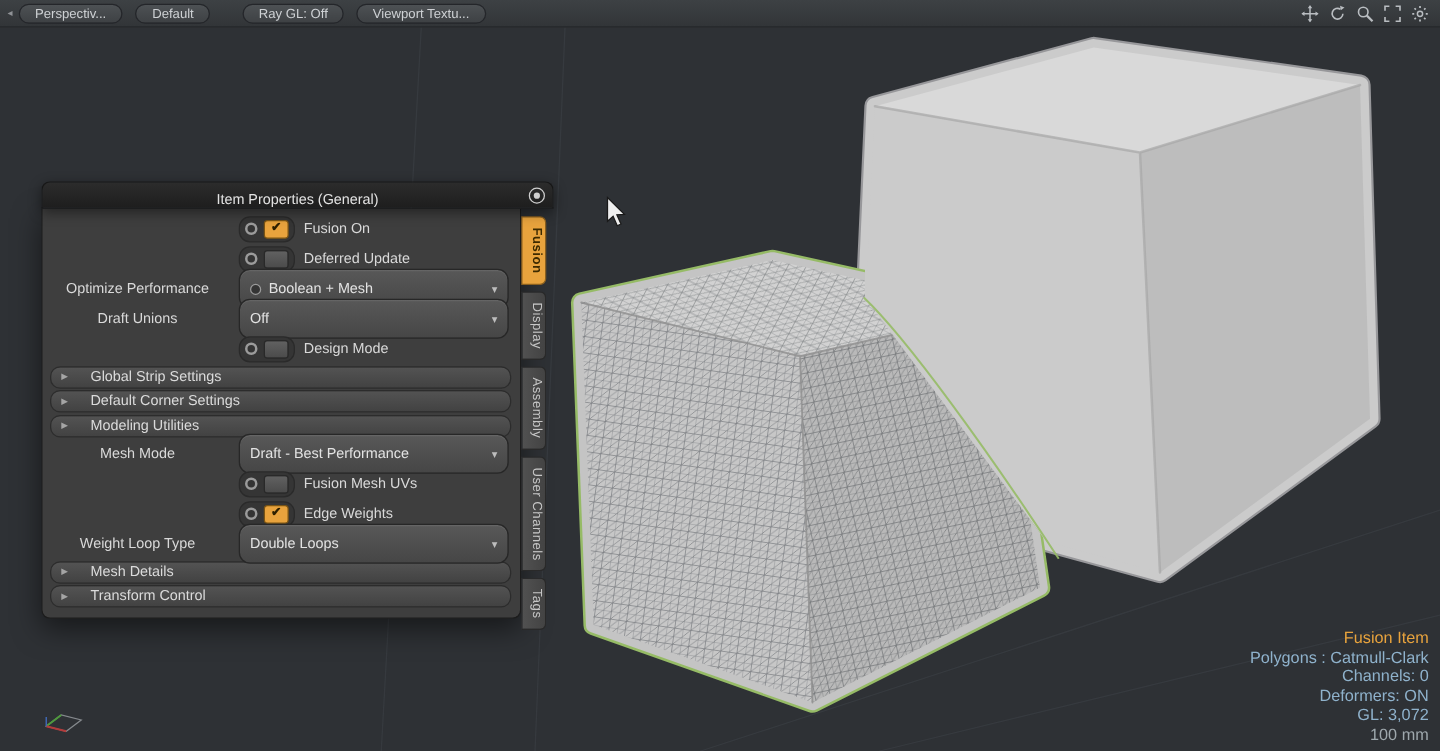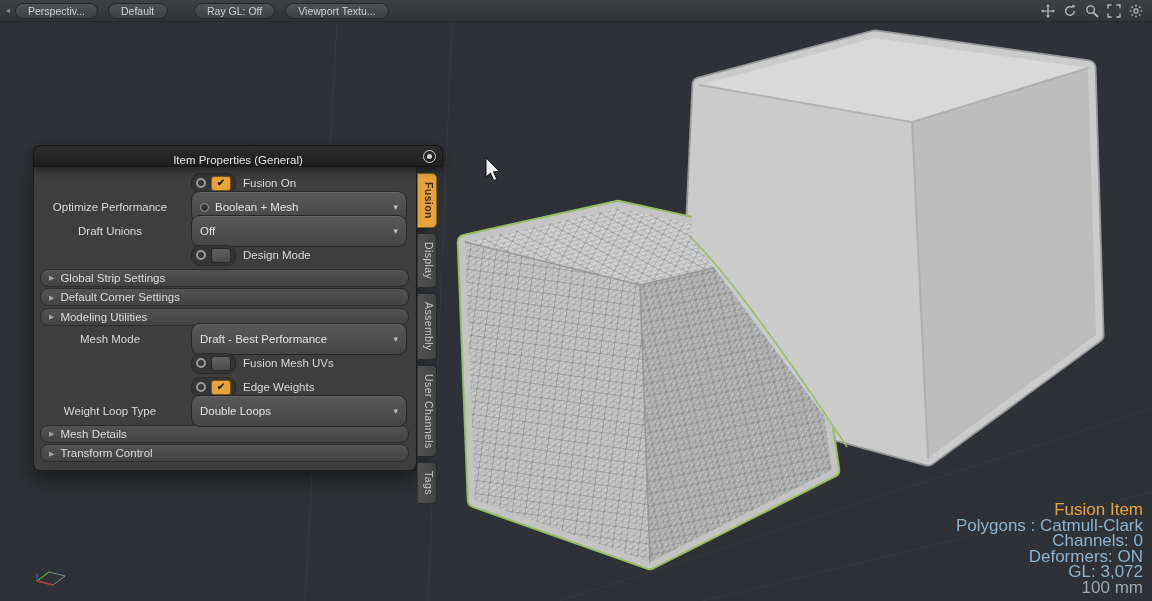--- a/index.html
+++ b/index.html
@@ -15,31 +15,31 @@
     background:linear-gradient(#3d4144,#323538);
     border-bottom:1px solid #26282b;
     display:flex;align-items:center;padding:0 6px;box-sizing:border-box;
   }
   .tb-collapse{font-size:8px;color:#8f9296;margin:0 5px 0 0;}
   .tb-btn{
     height:16px;line-height:14px;
     background:linear-gradient(#4d5154,#3e4144);
     border:1px solid #24262a;border-radius:8px;
     color:#ced1d4;font-size:10.5px;font-family:inherit;
-    padding:0 12px;margin-right:10px;text-align:left;cursor:default;
+    padding:0 12px;margin-right:10px;text-align:right;cursor:default;
   }
   .tb-btn.w1{min-width:64px}
   .tb-btn.w2{min-width:60px}
   .tb-btn.gap{margin-left:16px}
   .tb-icons{margin-left:auto;display:flex;align-items:center;gap:7px;padding-right:3px;}
   .tb-icon{display:inline-flex;width:15px;height:15px;align-items:center;justify-content:center;}
   
   .hud{
     position:absolute;right:9px;bottom:6px;z-index:2;text-align:right;
-    font-size:17px;line-height:15.5px;pointer-events:none;
+    font-size:13px;line-height:15.5px;pointer-events:none;
   }
   .hud-item{color:var(--accent-orange,#e8a33d);}
   .hud-line{color:var(--info-blue,#8fb2cc);}
   .hud-dim{color:var(--dim-text,#9fa8ad);}
   
   .panel{position:absolute;left:33px;top:145px;width:410px;z-index:4;}
   .panel-title{
     height:22px;box-sizing:border-box;
     background:linear-gradient(#2c2c2c,#1e1e1e);
     border:1px solid #171717;border-bottom:1px solid #141414;
@@ -73,21 +73,21 @@
     color:#e3e3e3;font-size:11.5px;
     box-shadow:inset 0 1px 0 rgba(255,255,255,.08);
   }
   .dropdown .chan-dot{margin-right:6px;width:9px;height:9px;border-width:1.5px;}
   .dd-value{flex:1;text-align:left;white-space:nowrap;overflow:hidden;}
   .dd-arrow{font-size:9px;color:#bdbdbd;margin-left:4px;}
   .section{
     height:16px;margin:1.5px 4px;border-radius:8px;
     background:linear-gradient(#535353,#424242);
     border:1px solid #2c2c2c;
-    display:flex;align-items:center;padding:0 8px;gap:6px;
+    display:flex;align-items:center;padding:0 8px;gap:18px;
   }
   .sec-arrow{font-size:7px;color:#a5a5a5;line-height:1;}
   .sec-label{font-size:11.5px;color:#dbdbdb;white-space:nowrap;}
   .panel-tabs{width:26px;display:flex;flex-direction:column;gap:5px;padding-top:6px;align-items:flex-start;}
   .vtab{
     writing-mode:vertical-rl;text-orientation:mixed;
     background:linear-gradient(90deg,#515151,#434343);
     color:#c7c7c7;border:1px solid #292929;border-left-color:#333;
     border-radius:0 5px 5px 0;
     padding:8px 1px;font-size:10.5px;letter-spacing:.4px;
@@ -218,20 +218,28 @@
         <span class="plabel"></span>
         <span class="toggle">
           <span class="chan-dot"></span>
           <span class="cbox checked">
               <span class="mark">✔</span>
             </span>
         </span>
         <span class="cblabel">Fusion On</span>
       </div>
 
+      <div class="prow">
+        <span class="plabel"></span>
+        <span class="toggle">
+          <span class="chan-dot"></span>
+          <span class="cbox"></span>
+        </span>
+        <span class="cblabel">Deferred Update</span>
+      </div>
 
       <div class="prow">
         <span class="plabel">Optimize Performance</span>
         <span class="dropdown">
           <span class="chan-dot"></span>
           <span class="dd-value">Boolean + Mesh</span>
           <span class="dd-arrow">▾</span>
         </span>
       </div>
 

